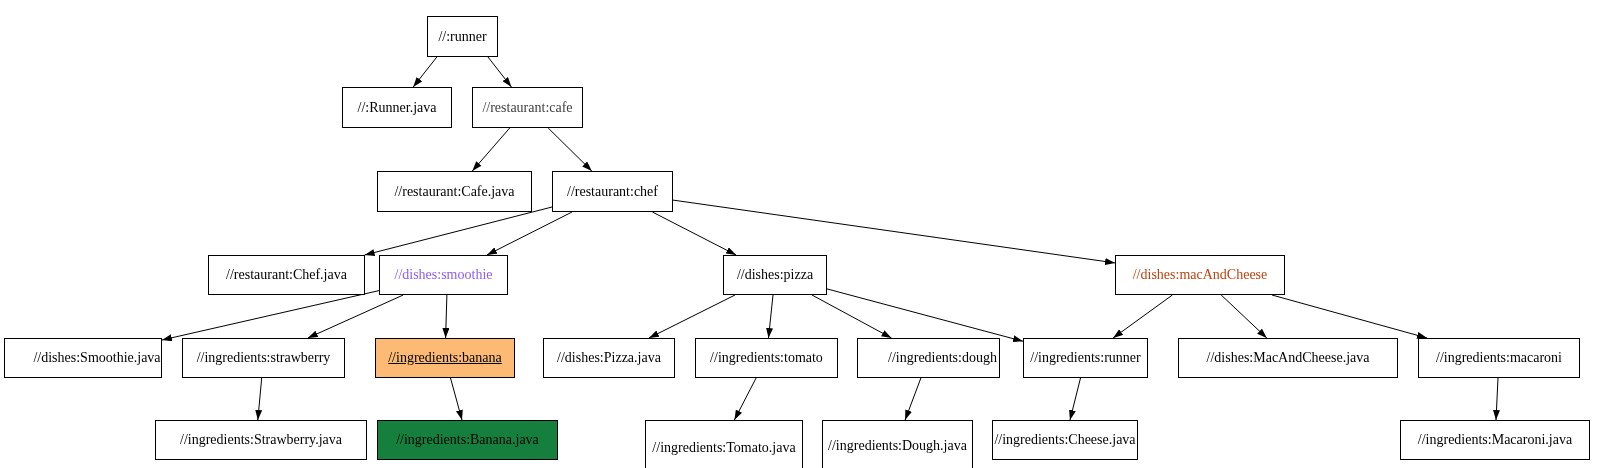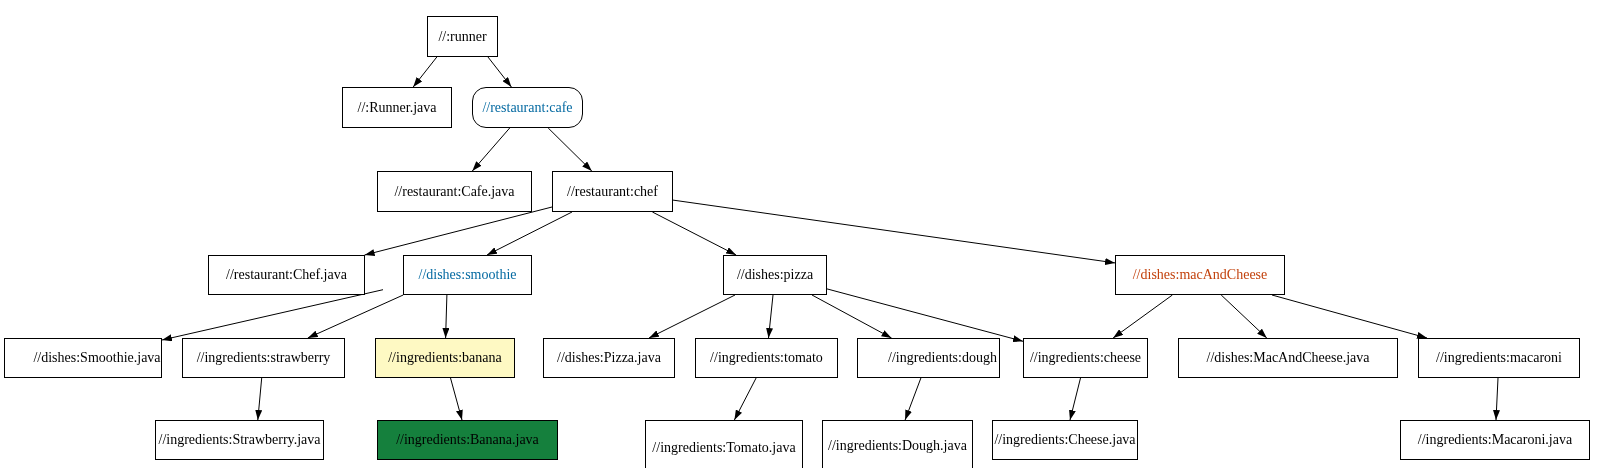--- a/index.html
+++ b/index.html
@@ -68,36 +68,36 @@
       <line x1="1221.2" y1="295.0" x2="1266.8" y2="338.0" stroke="#000000" stroke-width="1" marker-end="url(#arrowhead)"></line>
       <line x1="1272.0" y1="295.0" x2="1427.0" y2="338.0" stroke="#000000" stroke-width="1" marker-end="url(#arrowhead)"></line>
       <line x1="756.1" y1="378.0" x2="734.4" y2="420.0" stroke="#000000" stroke-width="1" marker-end="url(#arrowhead)"></line>
       <line x1="920.9" y1="378.0" x2="905.1" y2="420.0" stroke="#000000" stroke-width="1" marker-end="url(#arrowhead)"></line>
       <line x1="1080.5" y1="378.0" x2="1070.0" y2="420.0" stroke="#000000" stroke-width="1" marker-end="url(#arrowhead)"></line>
       <line x1="1498.0" y1="378.0" x2="1496.0" y2="420.0" stroke="#000000" stroke-width="1" marker-end="url(#arrowhead)"></line>
     </svg>
   <div id="node-layer">
       <div class="graph-node" style="left: 427px; top: 4px; width: 71px; height: 41px; border-color: rgb(0, 0, 0); background: rgb(255, 255, 255); color: rgb(0, 0, 0); margin-top: 12px;">//:runner</div>
       <div class="graph-node" style="left: 342px; top: 87px; width: 110px; height: 41px; border-color: rgb(0, 0, 0); background: rgb(255, 255, 255); color: rgb(0, 0, 0);">//:Runner.java</div>
-      <div class="graph-node" style="left: 472px; top: 87px; width: 111px; height: 41px; border-color: rgb(0, 0, 0); background: rgb(255, 255, 255); color: #0369a1; border-radius: 14px;">//restaurant:cafe</div>
+      <div class="graph-node" style="left: 472px; top: 87px; width: 111px; height: 41px; border-color: rgb(0, 0, 0); background: rgb(255, 255, 255); color: #404040;">//restaurant:cafe</div>
       <div class="graph-node" style="left: 377px; top: 171px; width: 155px; height: 41px; border-color: rgb(0, 0, 0); background: rgb(255, 255, 255); color: rgb(0, 0, 0);">//restaurant:Cafe.java</div>
       <div class="graph-node" style="left: 552px; top: 171px; width: 121px; height: 41px; border-color: rgb(0, 0, 0); background: rgb(255, 255, 255); color: rgb(0, 0, 0);">//restaurant:chef</div>
       <div class="graph-node" style="left: 208px; top: 255px; width: 157px; height: 40px; border-color: rgb(0, 0, 0); background: rgb(255, 255, 255); color: rgb(0, 0, 0);">//restaurant:Chef.java</div>
-      <div class="graph-node" style="left: 403px; top: 255px; width: 129px; height: 40px; border-color: rgb(0, 0, 0); background: rgb(255, 255, 255); color: #0369a1;">//dishes:smoothie</div>
+      <div class="graph-node" style="left: 379px; top: 255px; width: 129px; height: 40px; border-color: rgb(0, 0, 0); background: rgb(255, 255, 255); color: #8b5cf6;">//dishes:smoothie</div>
       <div class="graph-node" style="left: 723px; top: 255px; width: 104px; height: 40px; border-color: rgb(0, 0, 0); background: rgb(255, 255, 255); color: rgb(0, 0, 0);">//dishes:pizza</div>
       <div class="graph-node" style="left: 1115px; top: 255px; width: 170px; height: 40px; border-color: rgb(0, 0, 0); background: rgb(255, 255, 255); color: #c2410c;">//dishes:macAndCheese</div>
       <div class="graph-node" style="left: 4px; top: 338px; width: 158px; height: 40px; border-color: rgb(0, 0, 0); background: rgb(255, 255, 255); color: rgb(0, 0, 0); padding-left: 28px;">//dishes:Smoothie.java</div>
       <div class="graph-node" style="left: 182px; top: 338px; width: 163px; height: 40px; border-color: rgb(0, 0, 0); background: rgb(255, 255, 255); color: rgb(0, 0, 0);">//ingredients:strawberry</div>
-      <div class="graph-node" style="left: 375px; top: 338px; width: 140px; height: 40px; border-color: rgb(0, 0, 0); background: #fef9c3; color: rgb(0, 0, 0);">//ingredients:banana</div>
+      <div class="graph-node" style="left: 375px; top: 338px; width: 140px; height: 40px; border-color: rgb(0, 0, 0); background: #fdba74; color: rgb(0, 0, 0); text-decoration: underline;">//ingredients:banana</div>
       <div class="graph-node" style="left: 543px; top: 338px; width: 132px; height: 40px; border-color: rgb(0, 0, 0); background: rgb(255, 255, 255); color: rgb(0, 0, 0);">//dishes:Pizza.java</div>
       <div class="graph-node" style="left: 695px; top: 338px; width: 143px; height: 40px; border-color: rgb(0, 0, 0); background: rgb(255, 255, 255); color: rgb(0, 0, 0);">//ingredients:tomato</div>
       <div class="graph-node" style="left: 857px; top: 338px; width: 143px; height: 40px; border-color: rgb(0, 0, 0); background: rgb(255, 255, 255); color: rgb(0, 0, 0); padding-left: 28px;">//ingredients:dough</div>
-      <div class="graph-node" style="left: 1023px; top: 338px; width: 125px; height: 40px; border-color: rgb(0, 0, 0); background: rgb(255, 255, 255); color: rgb(0, 0, 0);">//ingredients:cheese</div>
+      <div class="graph-node" style="left: 1023px; top: 338px; width: 125px; height: 40px; border-color: rgb(0, 0, 0); background: rgb(255, 255, 255); color: rgb(0, 0, 0);">//ingredients:runner</div>
       <div class="graph-node" style="left: 1178px; top: 338px; width: 220px; height: 40px; border-color: rgb(0, 0, 0); background: rgb(255, 255, 255); color: rgb(0, 0, 0);">//dishes:MacAndCheese.java</div>
       <div class="graph-node" style="left: 1418px; top: 338px; width: 162px; height: 40px; border-color: rgb(0, 0, 0); background: rgb(255, 255, 255); color: rgb(0, 0, 0);">//ingredients:macaroni</div>
-      <div class="graph-node" style="left: 155px; top: 420px; width: 169px; height: 40px; border-color: rgb(0, 0, 0); background: rgb(255, 255, 255); color: rgb(0, 0, 0);">//ingredients:Strawberry.java</div>
+      <div class="graph-node" style="left: 155px; top: 420px; width: 212px; height: 40px; border-color: rgb(0, 0, 0); background: rgb(255, 255, 255); color: rgb(0, 0, 0);">//ingredients:Strawberry.java</div>
       <div class="graph-node" style="left: 377px; top: 420px; width: 181px; height: 40px; border-color: rgb(0, 0, 0); background: #15803d; color: rgb(0, 0, 0);">//ingredients:Banana.java</div>
       <div class="graph-node" style="left: 645px; top: 420px; width: 158px; height: 56px; border-color: rgb(0, 0, 0); background: rgb(255, 255, 255); color: rgb(0, 0, 0);">//ingredients:Tomato.java</div>
       <div class="graph-node" style="left: 822px; top: 420px; width: 151px; height: 52px; border-color: rgb(0, 0, 0); background: rgb(255, 255, 255); color: rgb(0, 0, 0);">//ingredients:Dough.java</div>
       <div class="graph-node" style="left: 992px; top: 420px; width: 146px; height: 40px; border-color: rgb(0, 0, 0); background: rgb(255, 255, 255); color: rgb(0, 0, 0);">//ingredients:Cheese.java</div>
       <div class="graph-node" style="left: 1400px; top: 420px; width: 190px; height: 40px; border-color: rgb(0, 0, 0); background: rgb(255, 255, 255); color: rgb(0, 0, 0);">//ingredients:Macaroni.java</div>
     </div>
 </div>
 
 </body></html>

